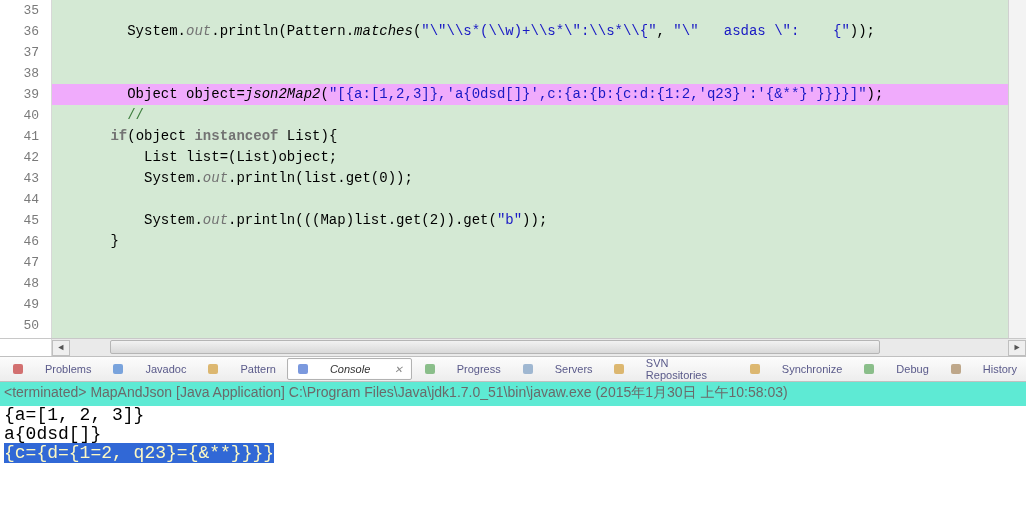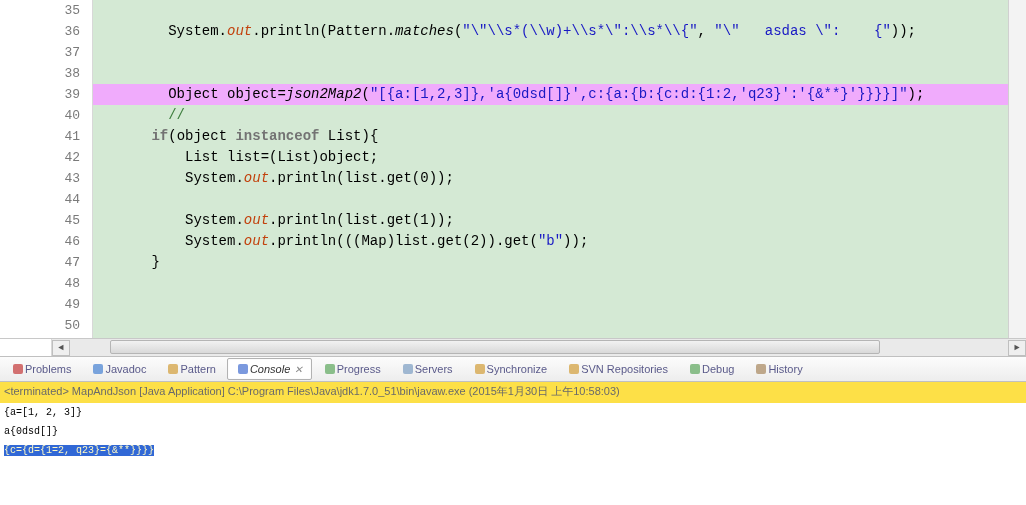--- a/index.html
+++ b/index.html
@@ -10,21 +10,20 @@
       width: 1026px;
       height: 505px;
       overflow: hidden;
       position: relative;
     }
     .editor-area {
       display: flex;
       height: 338px;
       background: #d4e9d4;
       position: relative;
-      margin-left: 41px;
     }
     .gutter {
       width: 52px;
       background: #fff;
       border-right: 1px solid #d8d8d8;
       padding-top: 0;
       flex-shrink: 0;
     }
     .line-num {
       height: 21px;
@@ -48,21 +47,21 @@
       font-family: Consolas, 'Courier New', monospace;
       font-size: 14px;
       color: #000;
     }
     .code-line.highlight {
       background: #f0abfc;
     }
     .kw { color: #737373; font-weight: bold; }
     .comment { color: #3e7e3e; }
     .str { color: #1818c4; }
-    .field { color: #c2410c; font-style: italic; }
+    .field { color: #737373; font-style: italic; }
     .method-call { font-style: italic; }
     
     .hscroll {
       height: 18px;
       background: #eaeaea;
       border-top: 1px solid #c8c8c8;
       display: flex;
       align-items: center;
       position: relative;
     }
@@ -102,21 +101,21 @@
       display: flex;
       align-items: center;
       font-family: Tahoma, Arial, sans-serif;
       font-size: 11px;
       padding-left: 2px;
       gap: 2px;
     }
     .tab-item {
       display: flex;
       align-items: center;
-      gap: 0;
+      gap: 20px;
       padding: 3px 8px;
       color: #5a5a8a;
       cursor: pointer;
       border: 1px solid transparent;
       border-radius: 2px;
     }
     .tab-item.active {
       background: #fff;
       border: 1px solid #b2b2b2;
       color: #333;
@@ -132,27 +131,27 @@
     }
     .tab-close {
       margin-left: 4px;
       color: #888;
       font-size: 10px;
     }
     
     .console-header {
       padding: 2px 4px 4px 4px;
       font-family: Tahoma, Arial, sans-serif;
-      font-size: 11px;
+      font-size: 14px;
       color: #6a6a6a;
-      background: #fde047;
+      background: #5eead4;
     }
     .console-output {
       font-family: Consolas, 'Courier New', monospace;
-      font-size: 10px;
+      font-size: 18px;
       padding: 0 4px;
       line-height: 19px;
       background: #fff;
     }
     .selected-text {
       background: #3168d6;
       color: #fef9c3;
     }
     .vsplit {
       position: absolute;
@@ -190,21 +189,20 @@
       <div class="code-line"></div>
       <div class="code-line"><span>        System.</span><span class="field">out</span><span>.println(Pattern.</span><span class="method-call">matches</span><span>(</span><span class="str">"\"\\s*(\\w)+\\s*\":\\s*\\{"</span><span>, </span><span class="str">"\"   asdas \":    {"</span><span>));</span></div>
       <div class="code-line"></div>
       <div class="code-line"></div>
       <div class="code-line highlight"><span>        Object object=</span><span class="method-call">json2Map2</span><span>(</span><span class="str">"[{a:[1,2,3]},'a{0dsd[]}',c:{a:{b:{c:d:{1:2,'q23}':'{&amp;**}'}}}}]"</span><span>);</span></div>
       <div class="code-line"><span>        </span><span class="comment">//</span></div>
       <div class="code-line"><span>      </span><span class="kw">if</span><span>(object </span><span class="kw">instanceof</span><span> List){</span></div>
       <div class="code-line"><span>          List list=(List)object;</span></div>
       <div class="code-line"><span>          System.</span><span class="field">out</span><span>.println(list.get(0));</span></div>
       <div class="code-line"></div>
-      <div class="code-line"><span>          System.</span><span class="field">out</span><span>.println(list.get(1));</span></div>
       <div class="code-line"><span>          System.</span><span class="field">out</span><span>.println(((Map)list.get(2)).get(</span><span class="str">"b"</span><span>));</span></div>
       <div class="code-line"><span>      }</span></div>
       <div class="code-line"></div>
       <div class="code-line"></div>
       <div class="code-line"></div>
     </div>
   <div class="vsplit"></div>
 </div>
 
 <div class="hscroll">
@@ -265,29 +263,29 @@
         </svg>
       </span>
       <span>Servers</span>
     </div>
     <div class="tab-item">
       <span class="tab-icon">
         <svg width="12" height="12">
           <rect x="1" y="1" width="10" height="10" rx="2" fill="#d6a74f" opacity="0.8"></rect>
         </svg>
       </span>
+      <span>SVN Repositories</span>
+    </div>
+    <div class="tab-item">
+      <span class="tab-icon">
+        <svg width="12" height="12">
+          <rect x="1" y="1" width="10" height="10" rx="2" fill="#d6a74f" opacity="0.8"></rect>
+        </svg>
+      </span>
       <span>Synchronize</span>
-    </div>
-    <div class="tab-item">
-      <span class="tab-icon">
-        <svg width="12" height="12">
-          <rect x="1" y="1" width="10" height="10" rx="2" fill="#d6a74f" opacity="0.8"></rect>
-        </svg>
-      </span>
-      <span>SVN Repositories</span>
     </div>
     <div class="tab-item">
       <span class="tab-icon">
         <svg width="12" height="12">
           <rect x="1" y="1" width="10" height="10" rx="2" fill="#6fb06f" opacity="0.8"></rect>
         </svg>
       </span>
       <span>Debug</span>
     </div>
     <div class="tab-item">

